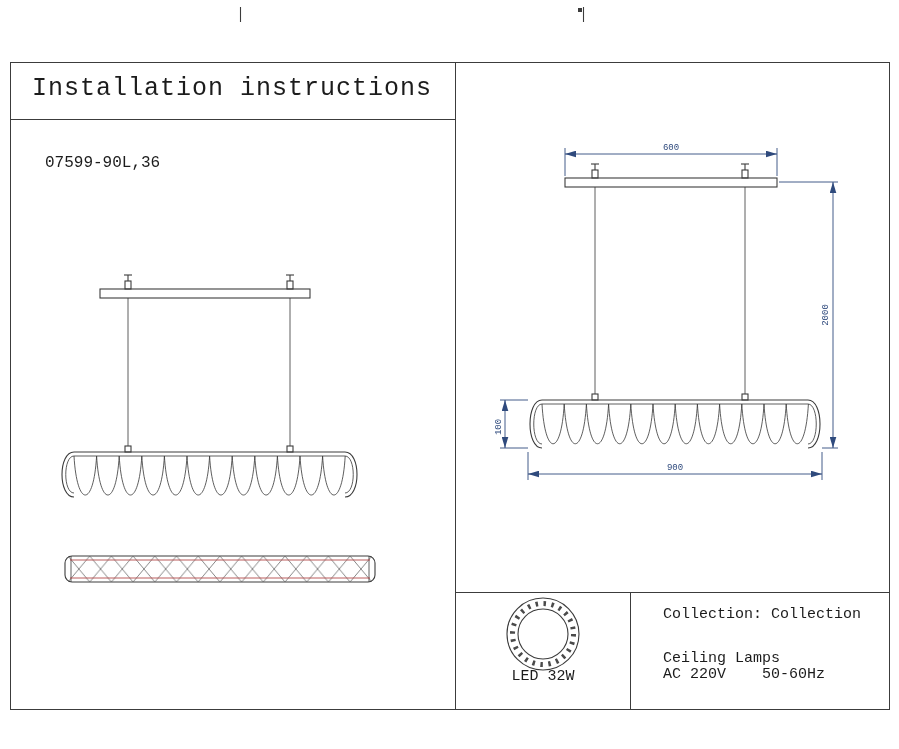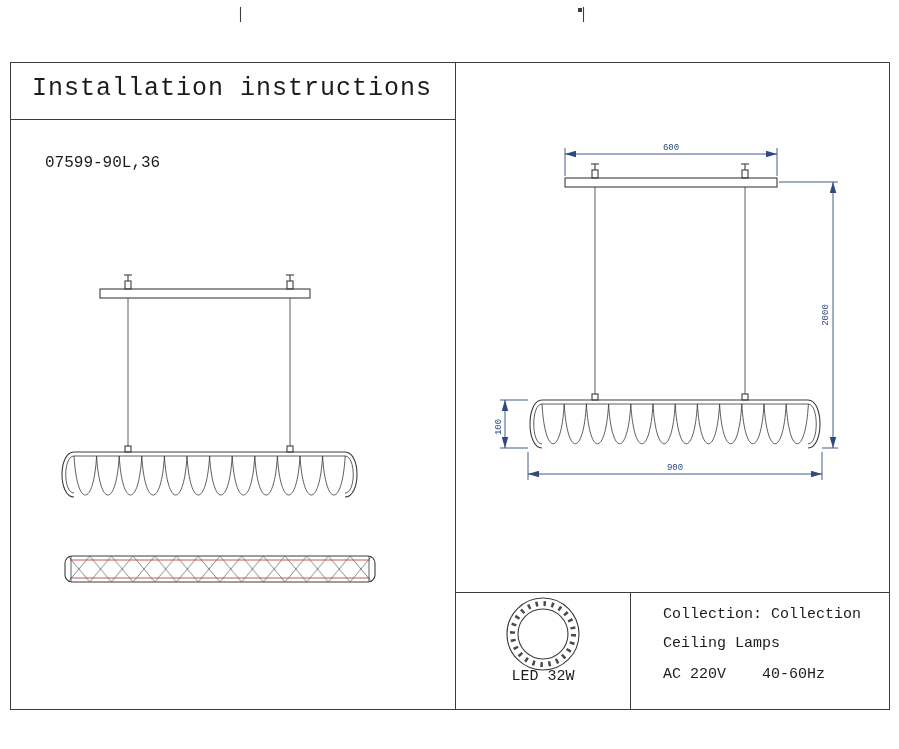--- a/index.html
+++ b/index.html
@@ -157,16 +157,16 @@
     </g>
   </svg>
 
   <div class="doc-title">Installation instructions</div>
 
   <div class="model">07599-90L,36</div>
 
   <div class="led-caption">LED 32W</div>
 
   <div class="spec-line" style="top:600px;">Collection: Collection</div>
-  <div class="spec-line" style="top:629px;">Ceiling Lamps</div>
-  <div class="spec-line" style="top:660px;">AC 220V    40-60Hz</div>
+  <div class="spec-line" style="top:644px;">Ceiling Lamps</div>
+  <div class="spec-line" style="top:660px;">AC 220V    50-60Hz</div>
 
 </div>
 
 </body></html>

